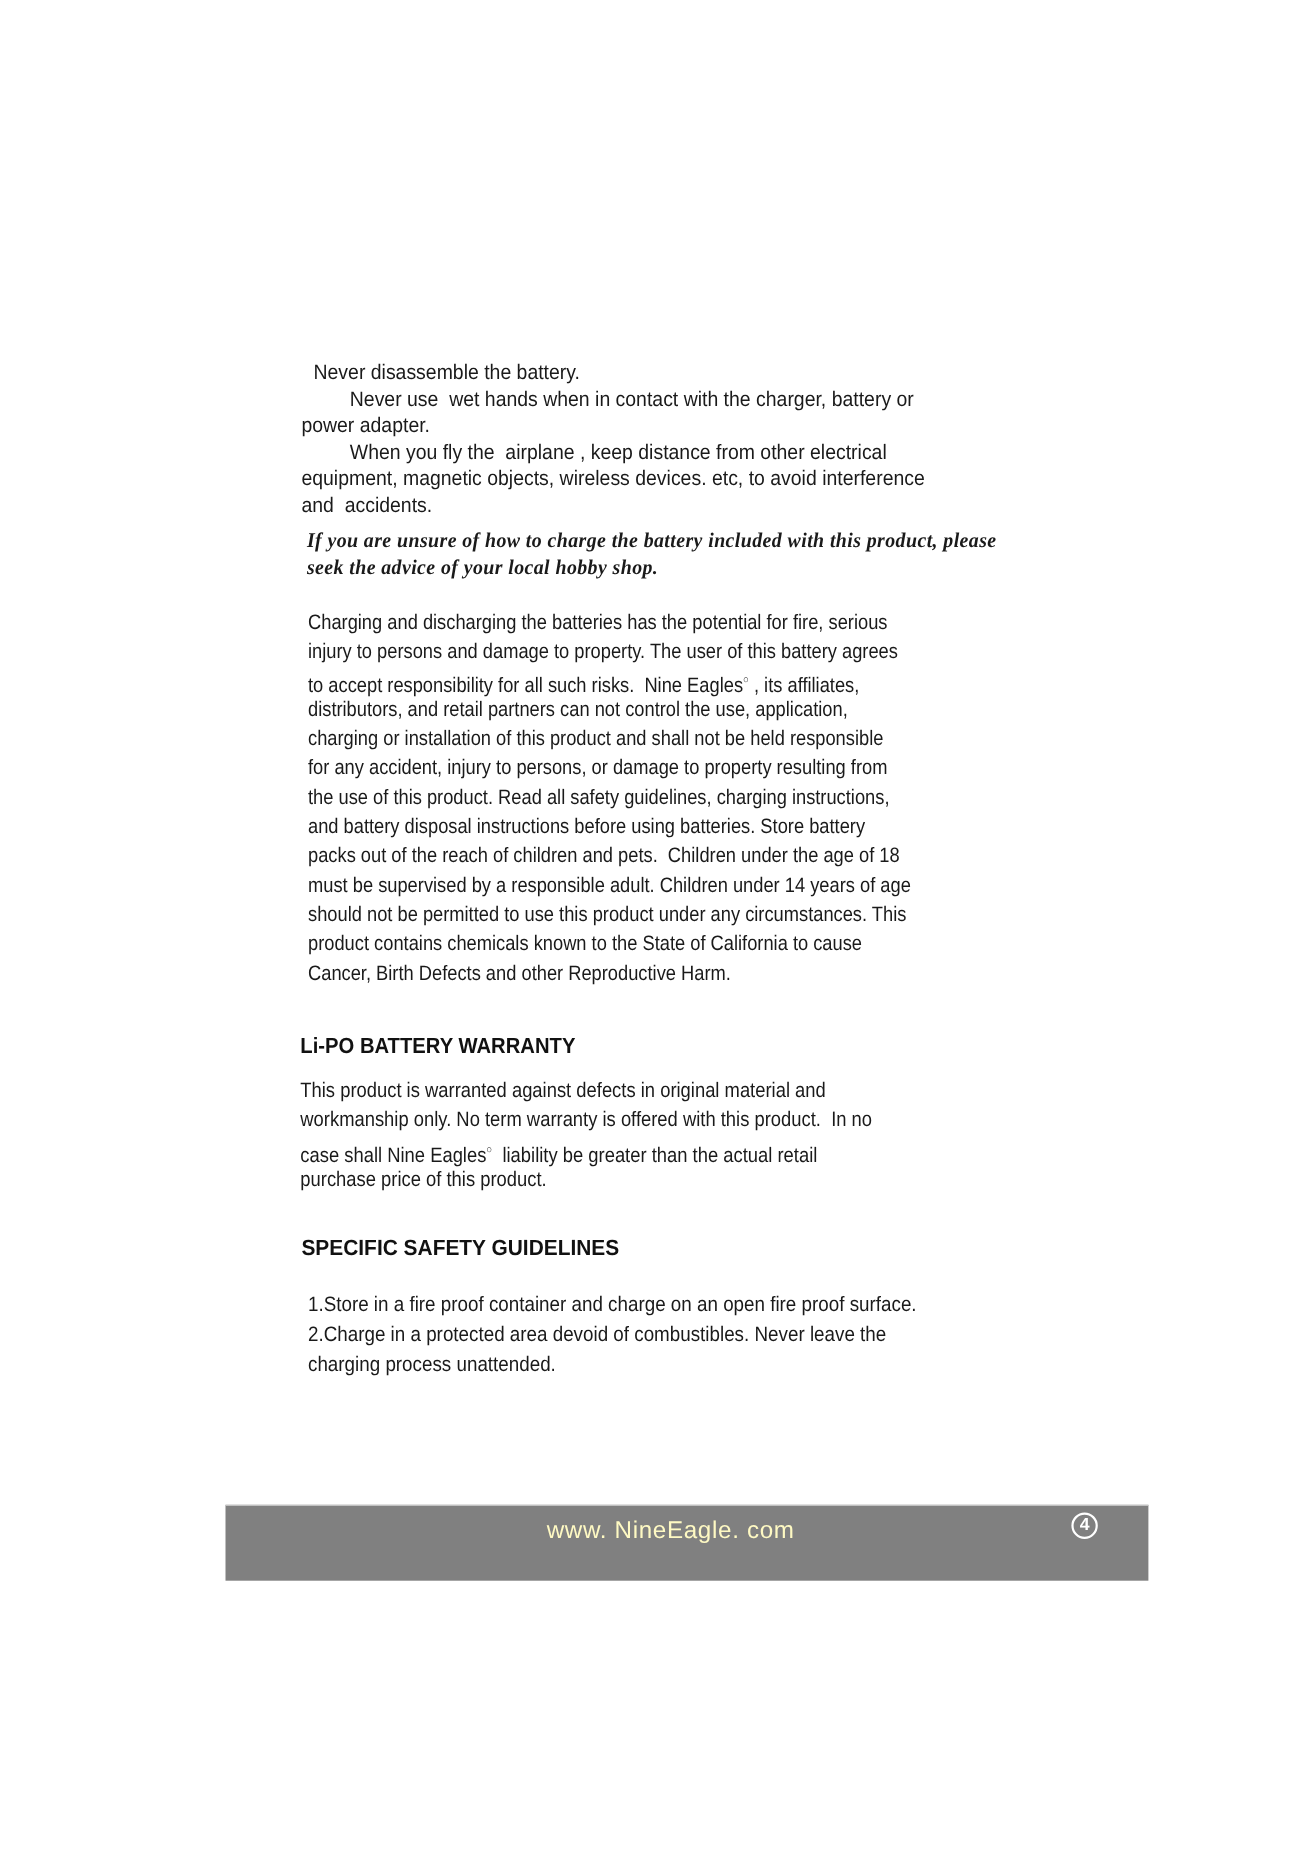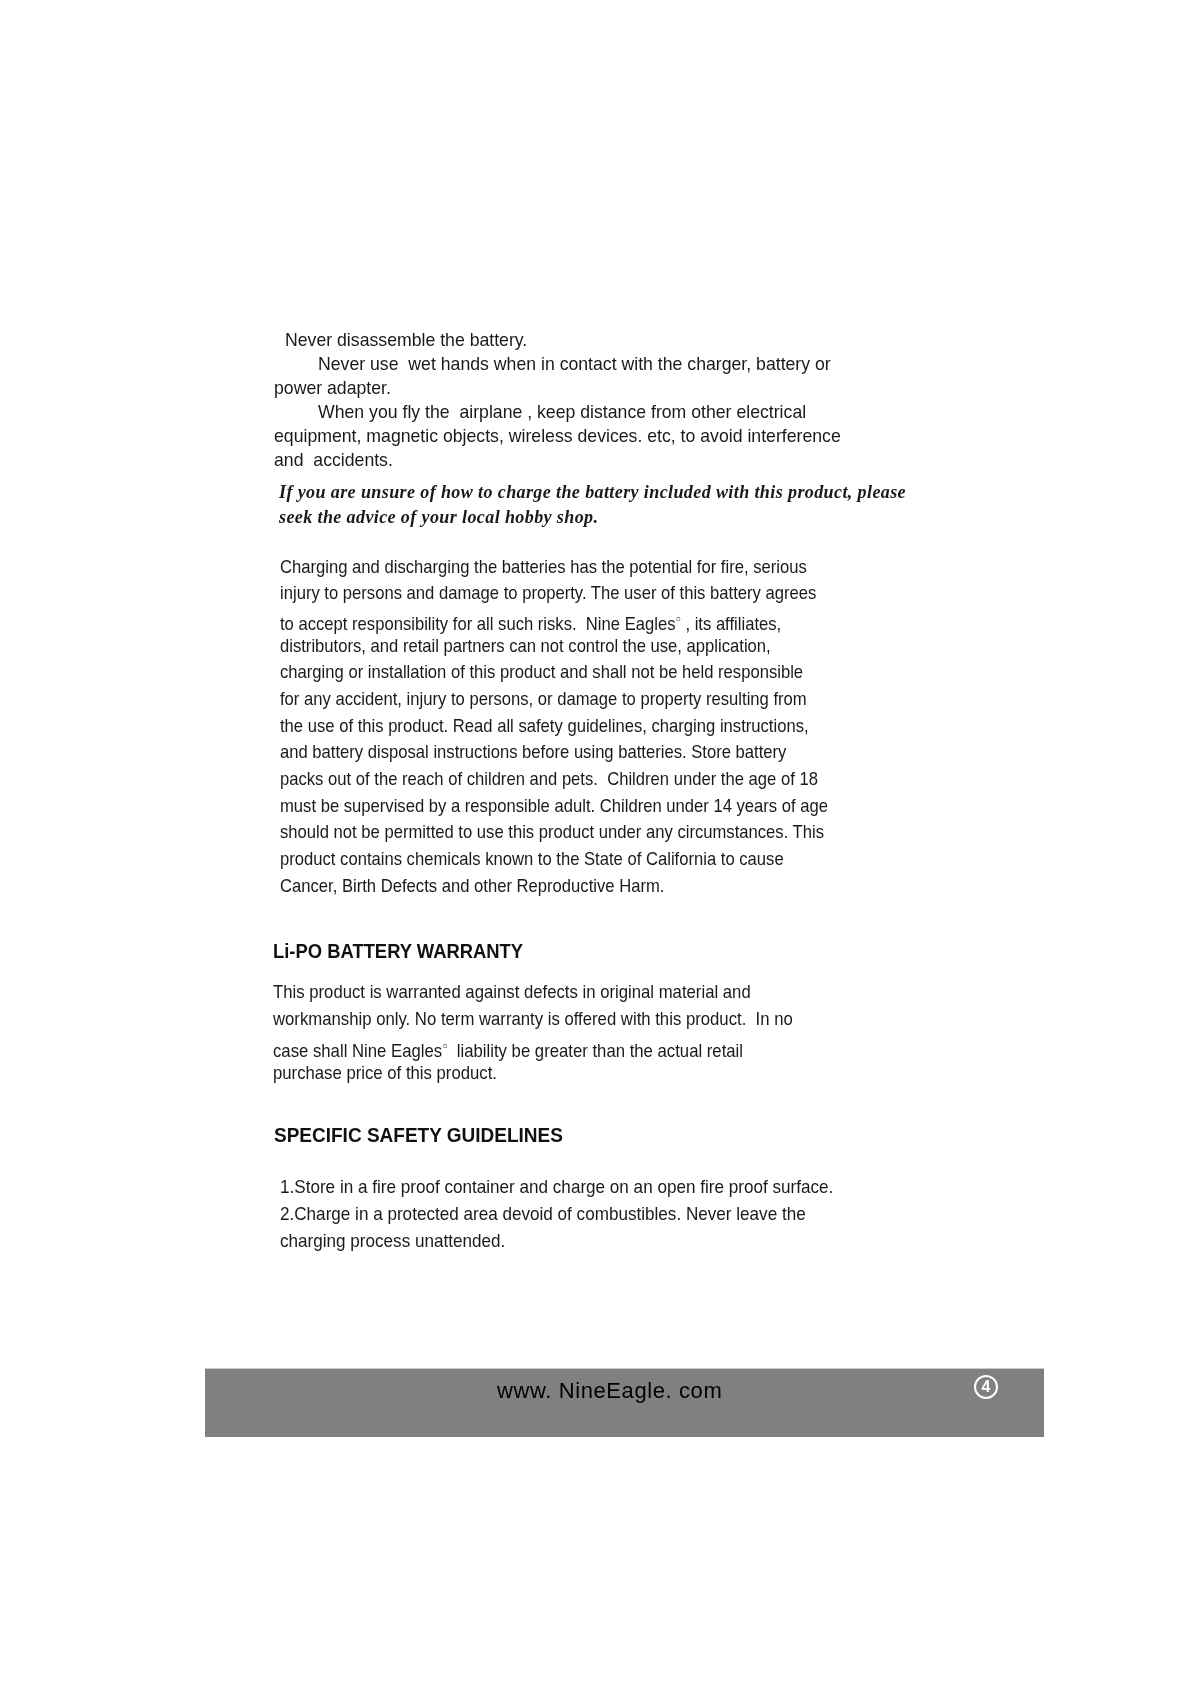--- a/index.html
+++ b/index.html
@@ -4,21 +4,21 @@
 <style>
   html, body { margin: 0; padding: 0; background: #ffffff; }
   body { width: 1191px; height: 1685px; position: relative; overflow: hidden; }
   .page { position: absolute; left: 0; top: 0; width: 1191px; height: 1685px; background: #fff; margin-left: 30px; }
   .ln { position: absolute; white-space: pre; font-family: "Liberation Sans", sans-serif; font-size: 19px; color: #1a1a1a; line-height: 22px; }
   .cond { transform-origin: 0 0; }
   .it { font-family: "Liberation Serif", serif; font-style: italic; font-weight: bold; font-size: 19px; color: #1a1a1a; letter-spacing: 0.4px; }
   .hd { font-weight: bold; font-size: 20px; color: #111; }
   sup.mark { font-size: 10px; vertical-align: 8px; }
   .footer { position: absolute; left: 175px; top: 1368px; width: 839px; height: 69px; background: #808080; border-top: 1px solid #c8c8c8; box-sizing: border-box; }
-  .footer-url { position: absolute; left: 292px; top: 9px; font-family: "Liberation Sans", sans-serif; font-size: 22px; color: #000000; letter-spacing: 0.6px; white-space: pre; }
+  .footer-url { position: absolute; left: 292px; top: 9px; font-family: "Liberation Sans", sans-serif; font-size: 22px; color: #fef9c3; letter-spacing: 0.6px; white-space: pre; }
   .page-num { position: absolute; left: 769px; top: 6px; width: 24px; height: 24px; border: 2px solid #fff; border-radius: 50%; box-sizing: border-box; color: #fff; font-family: "Liberation Sans", sans-serif; font-weight: bold; font-size: 16px; line-height: 20px; text-align: center; }
 </style>
 </head>
 <body>
 
 <div class="page">
 
   <div>
     <div class="ln cond" style="left:255px; top:329px; transform:scaleX(0.93);">Never disassemble the battery.</div>
     <div class="ln cond" style="left:288px; top:353px; transform:scaleX(0.93);">Never use  wet hands when in contact with the charger, battery or</div>

